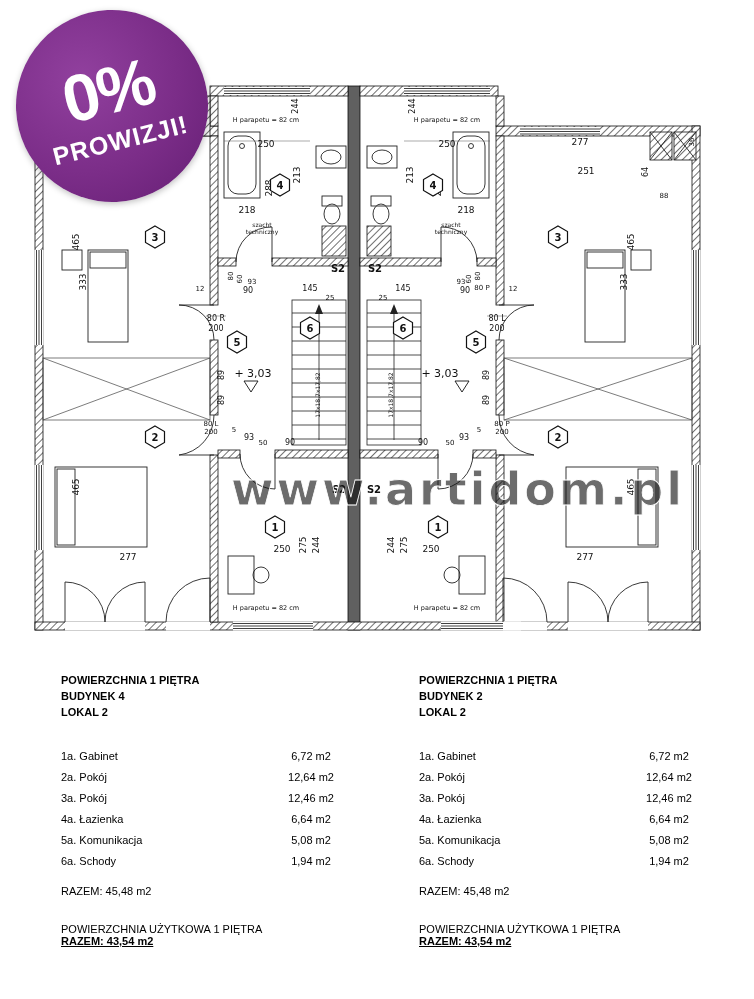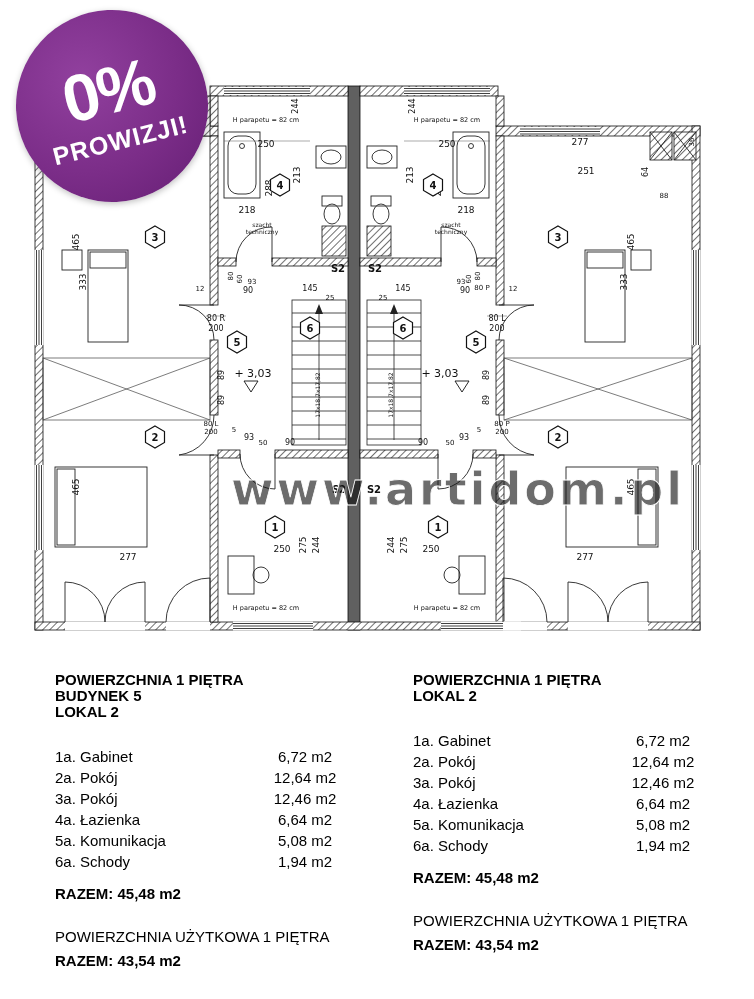--- a/index.html
+++ b/index.html
@@ -5,30 +5,30 @@
   html,body{margin:0;padding:0;background:#fff;}
   .page{position:relative;width:754px;height:999px;background:#fff;font-family:"Liberation Sans",sans-serif;overflow:hidden;}
   .plan{position:absolute;top:0;left:0;width:754px;height:665px;}
   svg text{font-family:"DejaVu Sans",sans-serif;fill:#111;}
   .badge{position:absolute;top:10px;left:16px;width:192px;height:192px;border-radius:50%;
     background:radial-gradient(circle at 38% 32%, #91409e 0%, #7b2d88 55%, #651e74 100%);
     display:flex;flex-direction:column;align-items:center;justify-content:center;
     transform:rotate(-14deg);color:#fff;box-shadow:0 2px 6px rgba(0,0,0,.25);}
   .badge .pct{font-size:66px;font-weight:bold;line-height:1;letter-spacing:-2px;}
   .badge .txt{font-size:25px;font-weight:bold;margin-top:4px;letter-spacing:1px;}
-  .tables{position:absolute;top:672px;left:55px;display:flex;gap:68px;font-size:15px;color:#000;}
+  .tables{position:absolute;top:672px;left:61px;display:flex;gap:68px;font-size:11px;color:#000;}
   .col{width:290px;}
   .t-title{font-weight:bold;line-height:16px;}
   .t-rows{margin-top:26px;}
   .t-row{display:flex;line-height:21px;}
   .t-label{flex:1;}
   .t-value{width:80px;text-align:center;}
-  .t-total{margin-top:13px;font-weight:bold;}
+  .t-total{margin-top:13px;font-weight:normal;}
   .t-usable-title{margin-top:26px;font-weight:normal;}
-  .t-usable-total{margin-top:7px;font-weight:bold;}
+  .t-usable-total{font-weight:bold;text-decoration:underline;}
 </style>
 </head>
 <body>
 
 <div class="page">
 
   <svg class="plan" viewBox="0 0 754 665" width="754" height="665" xmlns="http://www.w3.org/2000/svg">
     <defs>
       <pattern id="hatch" patternUnits="userSpaceOnUse" width="5" height="5" patternTransform="rotate(45)">
         <rect width="5" height="5" fill="#ffffff"></rect>
@@ -364,21 +364,21 @@
 
   <div class="badge">
     <div class="pct">0%</div>
     <div class="txt">PROWIZJI!</div>
   </div>
 
   <div class="tables">
     <section class="col">
       <div class="t-title">
         <div>POWIERZCHNIA 1 PIĘTRA</div>
-        <div>BUDYNEK 5</div>
+        <div>BUDYNEK 4</div>
         <div>LOKAL 2</div>
       </div>
       <div class="t-rows">
         <div class="t-row">
             <span class="t-label">1a. Gabinet</span>
             <span class="t-value">6,72 m2</span>
           </div>
         <div class="t-row">
             <span class="t-label">2a. Pokój</span>
             <span class="t-value">12,64 m2</span>
@@ -401,20 +401,21 @@
           </div>
       </div>
       <div class="t-total">RAZEM: 45,48 m2</div>
       <div class="t-usable-title">POWIERZCHNIA UŻYTKOWA 1 PIĘTRA</div>
       <div class="t-usable-total">RAZEM: 43,54 m2</div>
     </section>
 
     <section class="col">
       <div class="t-title">
         <div>POWIERZCHNIA 1 PIĘTRA</div>
+        <div>BUDYNEK 2</div>
         <div>LOKAL 2</div>
       </div>
       <div class="t-rows">
         <div class="t-row">
             <span class="t-label">1a. Gabinet</span>
             <span class="t-value">6,72 m2</span>
           </div>
         <div class="t-row">
             <span class="t-label">2a. Pokój</span>
             <span class="t-value">12,64 m2</span>

